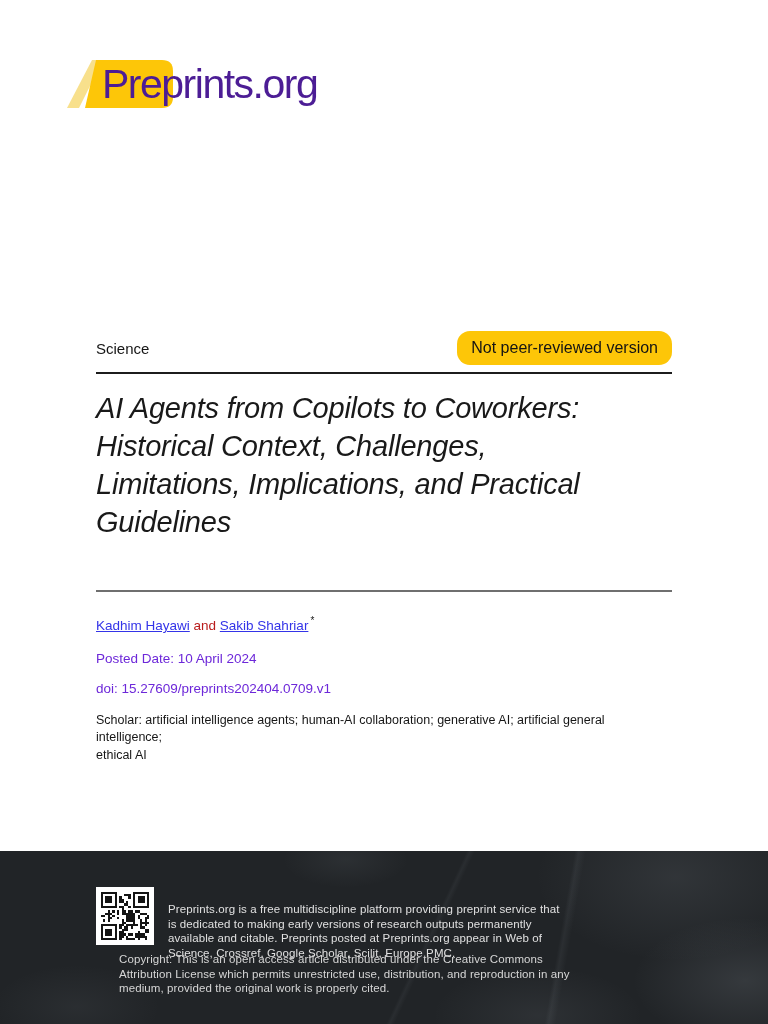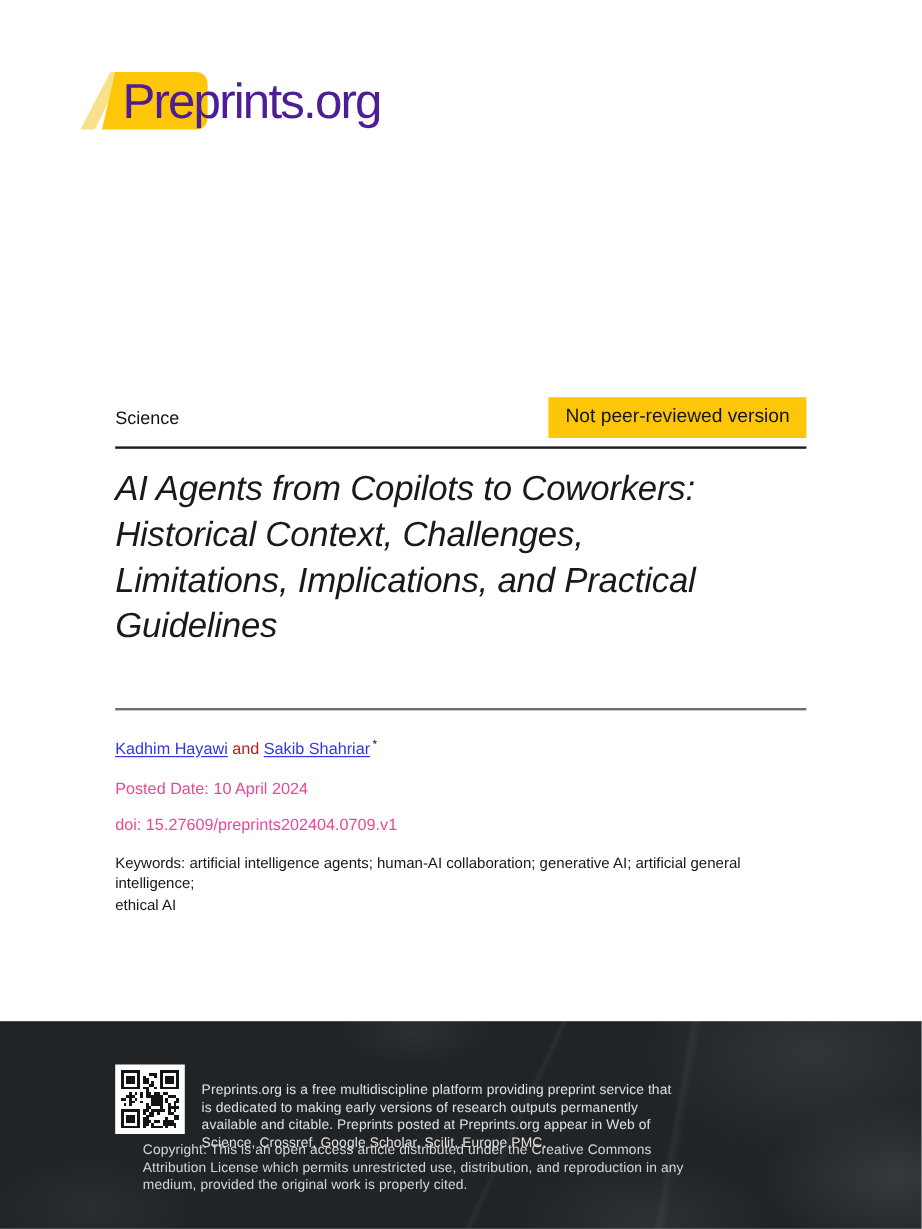--- a/index.html
+++ b/index.html
@@ -22,21 +22,21 @@
   }
 
   
   .main { position: absolute; left: 96px; right: 96px; top: 331px; }
 
   .article-row { display: flex; justify-content: space-between; align-items: flex-end; }
   .article-label { font-size: 15px; line-height: 20px; color: #141414; padding-bottom: 6px; }
   .review-badge {
     background: var(--brand-yellow, #FDC608);
     color: #141414; font-size: 16px; line-height: 20px;
-    padding: 7px 14px 7px 14px; white-space: nowrap;
+    padding: 7px 14px 7px 14px; white-space: nowrap; border-radius: 13px;
   }
   .rule-1 { border: none; border-top: 2px solid #1c1c1c; margin-top: 7px; }
 
   .paper-title {
     margin-top: 15px;
     font-size: 29px; line-height: 38px; font-weight: 400;
     letter-spacing: -0.2px; color: #191919;
     white-space: pre-line;
     font-style: italic;
   }
@@ -44,21 +44,21 @@
   .rule-2 { border: none; border-top: 2px solid #6f6f6f; margin-top: 49px; }
 
   .authors-line { margin-top: 20px; font-size: 13.5px; line-height: 17px; }
   .author-link {
     color: var(--link-blue, #3434E8);
     text-decoration: underline; font-weight: 400; cursor: pointer;
   }
   .authors-sep { color: #b91c1c; }
   .corresponding-asterisk { font-size: 10px; color: #161616; vertical-align: super; margin-left: 2px; }
 
-  .meta-line { margin-top: 16px; font-size: 13.5px; line-height: 17px; color: #ec4899; }
+  .meta-line { margin-top: 16px; font-size: 13.5px; line-height: 17px; color: #6d28d9; }
   .meta-line.doi { margin-top: 13px; }
   .keywords-line { margin-top: 15px; font-size: 12.5px; line-height: 17.5px; color: #161616; white-space: pre-line; }
 
   
   .footer {
     position: absolute; left: 0; bottom: 0; width: 768px; height: 173px;
     background:
       radial-gradient(ellipse 200px 120px at 88% 15%, rgba(190,200,210,0.10), transparent 70%),
       radial-gradient(ellipse 160px 90px at 97% 75%, rgba(190,200,210,0.13), transparent 70%),
       radial-gradient(ellipse 150px 70px at 70% 95%, rgba(190,200,210,0.08), transparent 70%),
@@ -110,21 +110,21 @@
 Guidelines</h1>
 
     <hr class="rule-2">
 
     <p class="authors-line"><a class="author-link">Kadhim Hayawi</a><span class="authors-sep"> and </span><a class="author-link">Sakib Shahriar</a><span class="corresponding-asterisk">*</span></p>
 
     <p class="meta-line"><span>Posted Date:</span>&nbsp;<span>10 April 2024</span></p>
 
     <p class="meta-line doi"><span>doi:</span>&nbsp;<span>15.27609/preprints202404.0709.v1</span></p>
 
-    <p class="keywords-line"><span>Keywords:</span>&nbsp;<span>artificial intelligence agents; human-AI collaboration; generative AI; artificial general intelligence;
+    <p class="keywords-line"><span>Scholar:</span>&nbsp;<span>artificial intelligence agents; human-AI collaboration; generative AI; artificial general intelligence;
 ethical AI</span></p>
 
   </div>
 
   <footer class="footer">
     <div class="qr-box">
       <svg id="qr-svg" viewBox="0 0 25 25" shape-rendering="crispEdges" aria-hidden="true">
           <rect width="25" height="25" fill="#ffffff"></rect>
           <g fill="#141414">
             <rect x="2" y="2" width="1" height="1"></rect>

